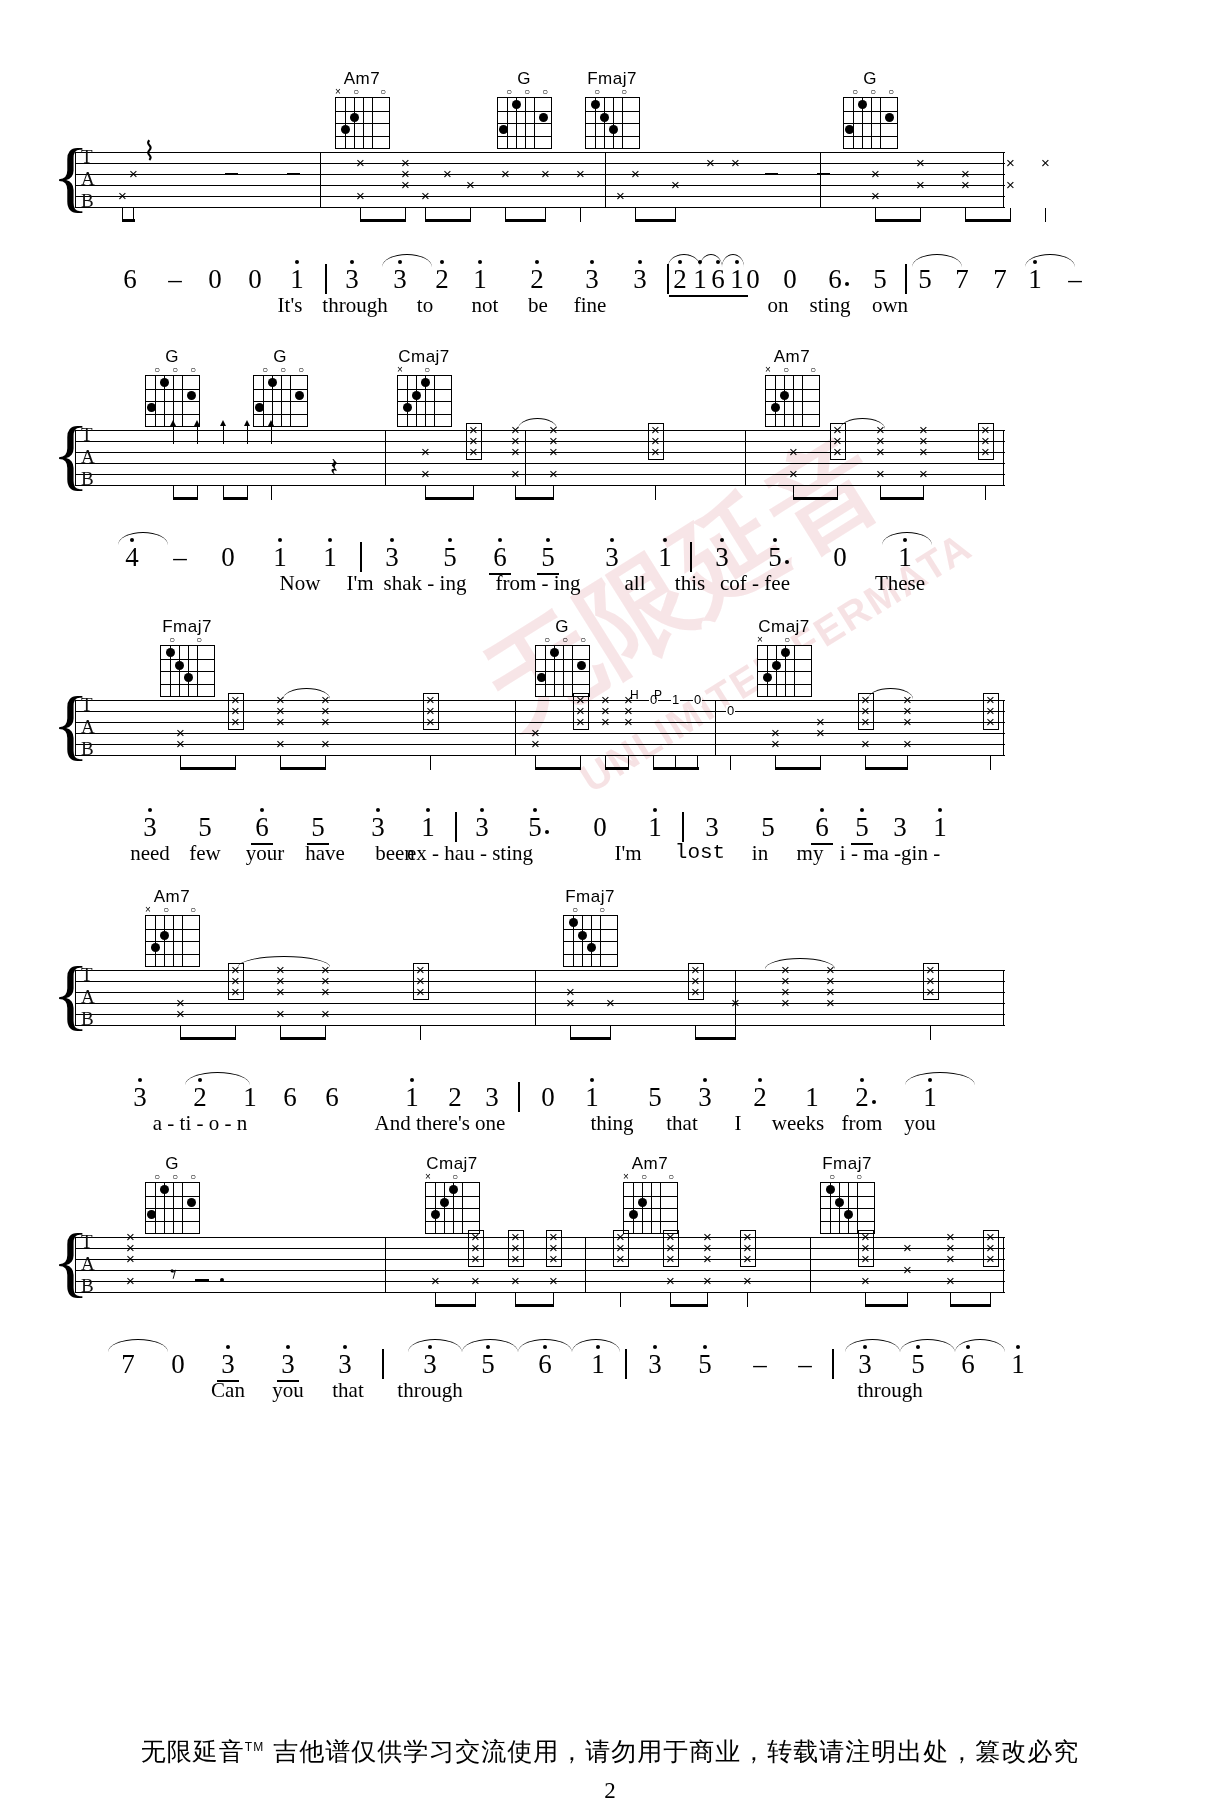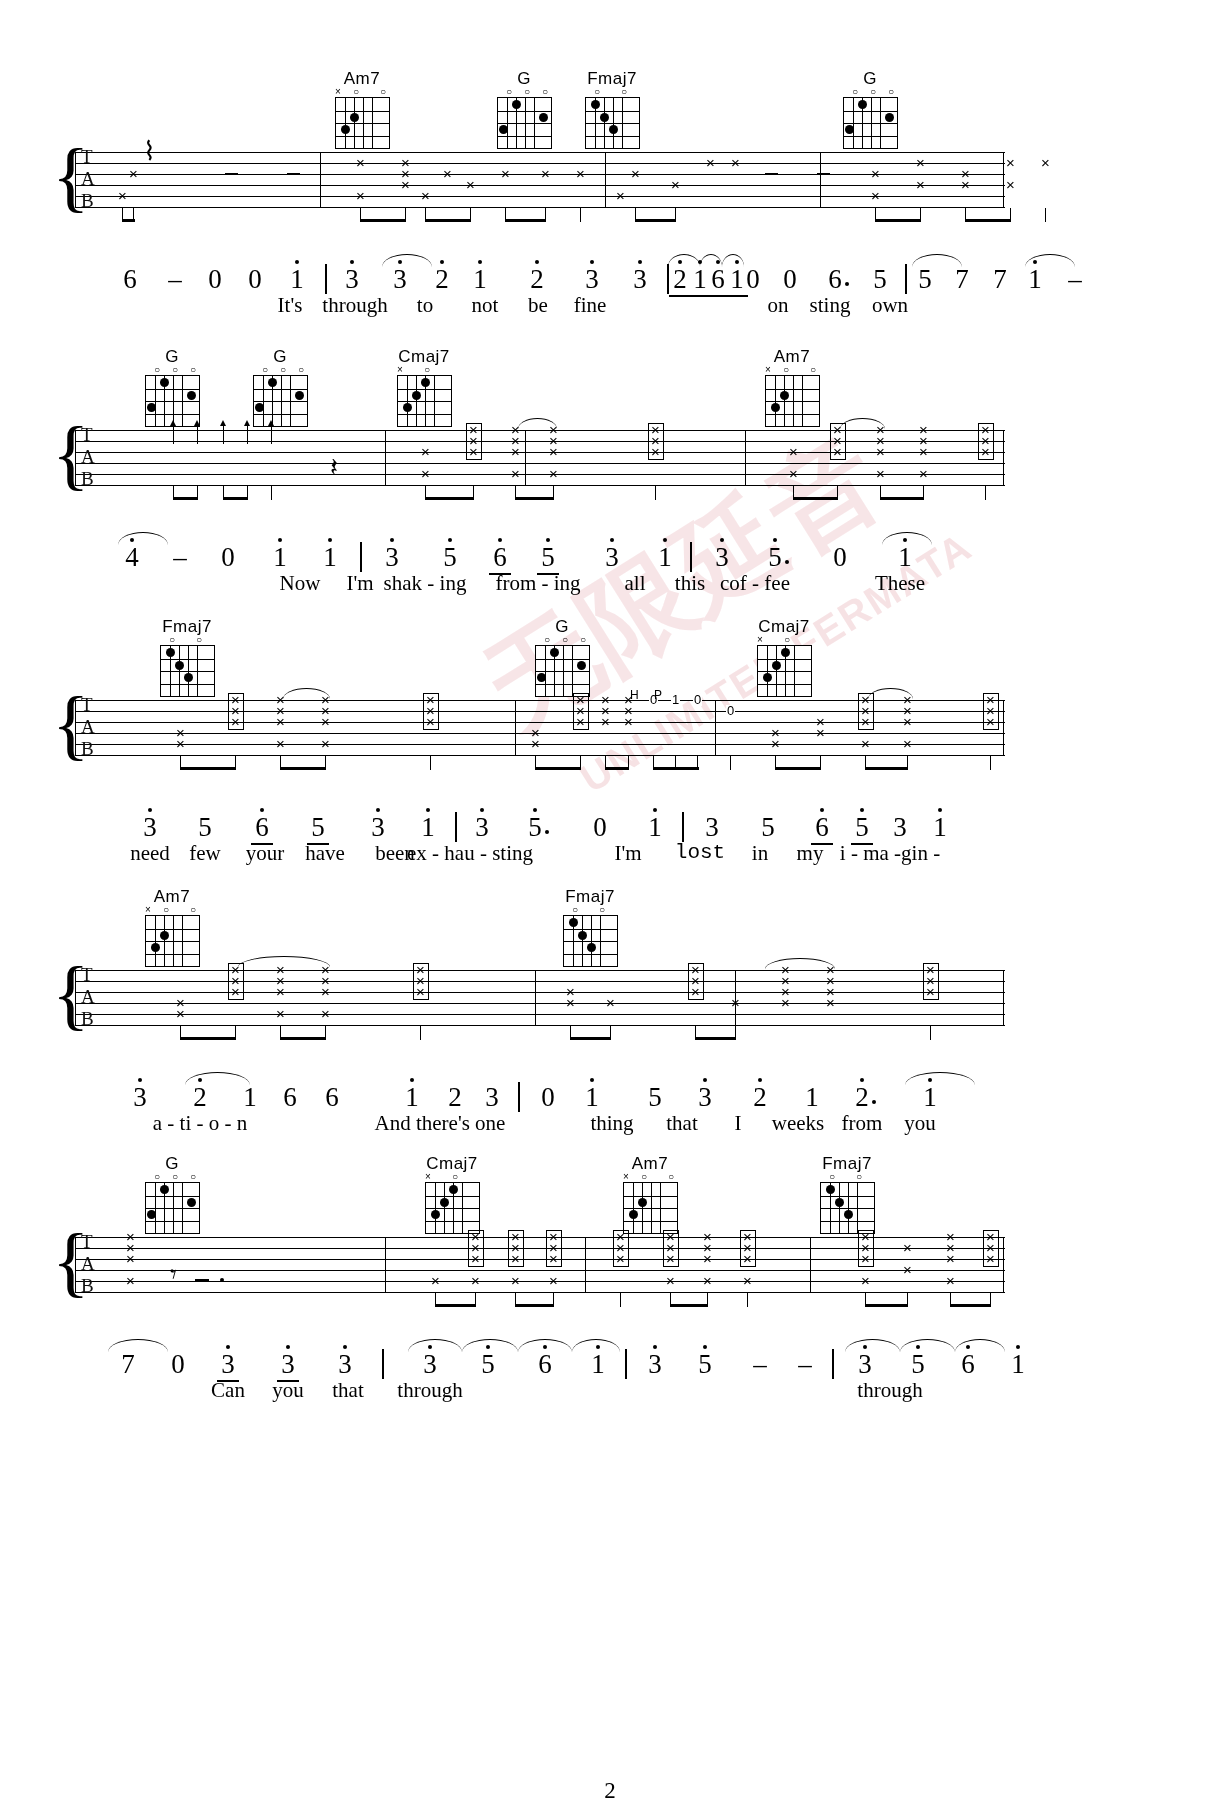--- a/index.html
+++ b/index.html
@@ -1076,17 +1076,20 @@
         <div class="jslur" style="left:900px;top:-8px;width:55px;"></div>
         <div class="jslur" style="left:955px;top:-8px;width:50px;"></div>
       </div>
       <div class="lyric" style="left:158px;top:224px;width:140px;">Can</div>
       <div class="lyric" style="left:218px;top:224px;width:140px;">you</div>
       <div class="lyric" style="left:278px;top:224px;width:140px;">that</div>
       <div class="lyric" style="left:360px;top:224px;width:140px;">through</div>
       <div class="lyric" style="left:820px;top:224px;width:140px;">through</div>
     </div>
 
+  <div class="footer" style="top:1735px;">
+    <div class="foot-cn"><span>无限延音</span><span class="foot-tm">TM</span> <span>吉他谱仅供学习交流使用，请勿用于商业，转载请注明出处，篡改必究</span></div>
+  </div>
   <div class="footer" style="top:1778px;">
     <span class="pageno">2</span>
   </div>
 
 </div>
 
 </body></html>

